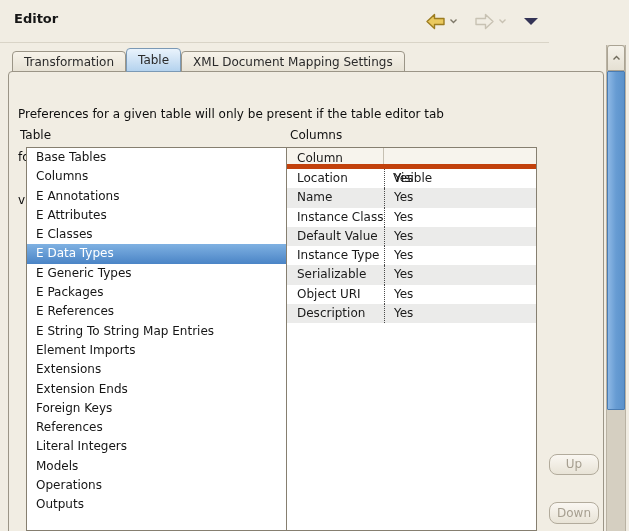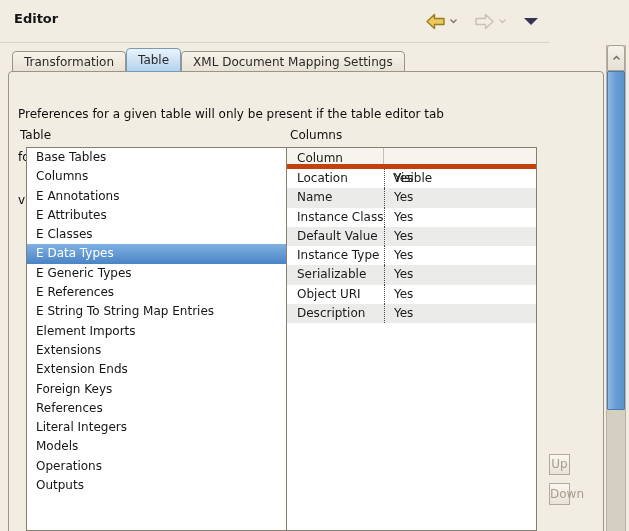--- a/index.html
+++ b/index.html
@@ -101,28 +101,28 @@
     overflow: hidden; white-space: nowrap;
   }
   .td-vis {
     flex: 1; padding-left: 9px;
     border-left: 1px dotted #4b4b4b;
     white-space: nowrap;
   }
 
   
   .side-btn {
-    position: absolute; left: 549px; width: 21px; height: 21px;
-    border: 1px solid #b2ab9c; border-radius: 0;
+    position: absolute; left: 549px; width: 50px; height: 21px;
+    border: 1px solid #b2ab9c; border-radius: 8px;
     background: linear-gradient(#faf7f2, #e8e3d6);
     color: #a69f90; font-size: 12px; text-align: center; line-height: 19px;
     font-family: "DejaVu Sans", sans-serif;
   }
   .btn-up   { top: 454px; }
-  .btn-down { top: 483px; height: 22px; line-height: 20px; }
+  .btn-down { top: 502px; height: 22px; line-height: 20px; }
 
   
   .scrollbar {
     position: absolute; left: 606px; top: 45px; width: 20px; height: 486px;
     background: #d5cfc1;
     border-left: 1px solid #b9b2a3; border-right: 1px solid #b9b2a3;
   }
   .sb-btn-up {
     position: absolute; left: 0; top: 0; width: 18px; height: 26px;
     background: linear-gradient(#f5f2ea, #e5e0d3);
@@ -189,20 +189,21 @@
 <div class="section-label lbl-columns">Columns</div>
 
 <ul class="table-list">
   <li class="list-item">Base Tables</li>
   <li class="list-item">Columns</li>
   <li class="list-item">E Annotations</li>
   <li class="list-item">E Attributes</li>
   <li class="list-item">E Classes</li>
   <li class="list-item selected">E Data Types</li>
   <li class="list-item">E Generic Types</li>
+  <li class="list-item">E Packages</li>
   <li class="list-item">E References</li>
   <li class="list-item">E String To String Map Entries</li>
   <li class="list-item">Element Imports</li>
   <li class="list-item">Extensions</li>
   <li class="list-item">Extension Ends</li>
   <li class="list-item">Foreign Keys</li>
   <li class="list-item">References</li>
   <li class="list-item">Literal Integers</li>
   <li class="list-item">Models</li>
   <li class="list-item">Operations</li>

